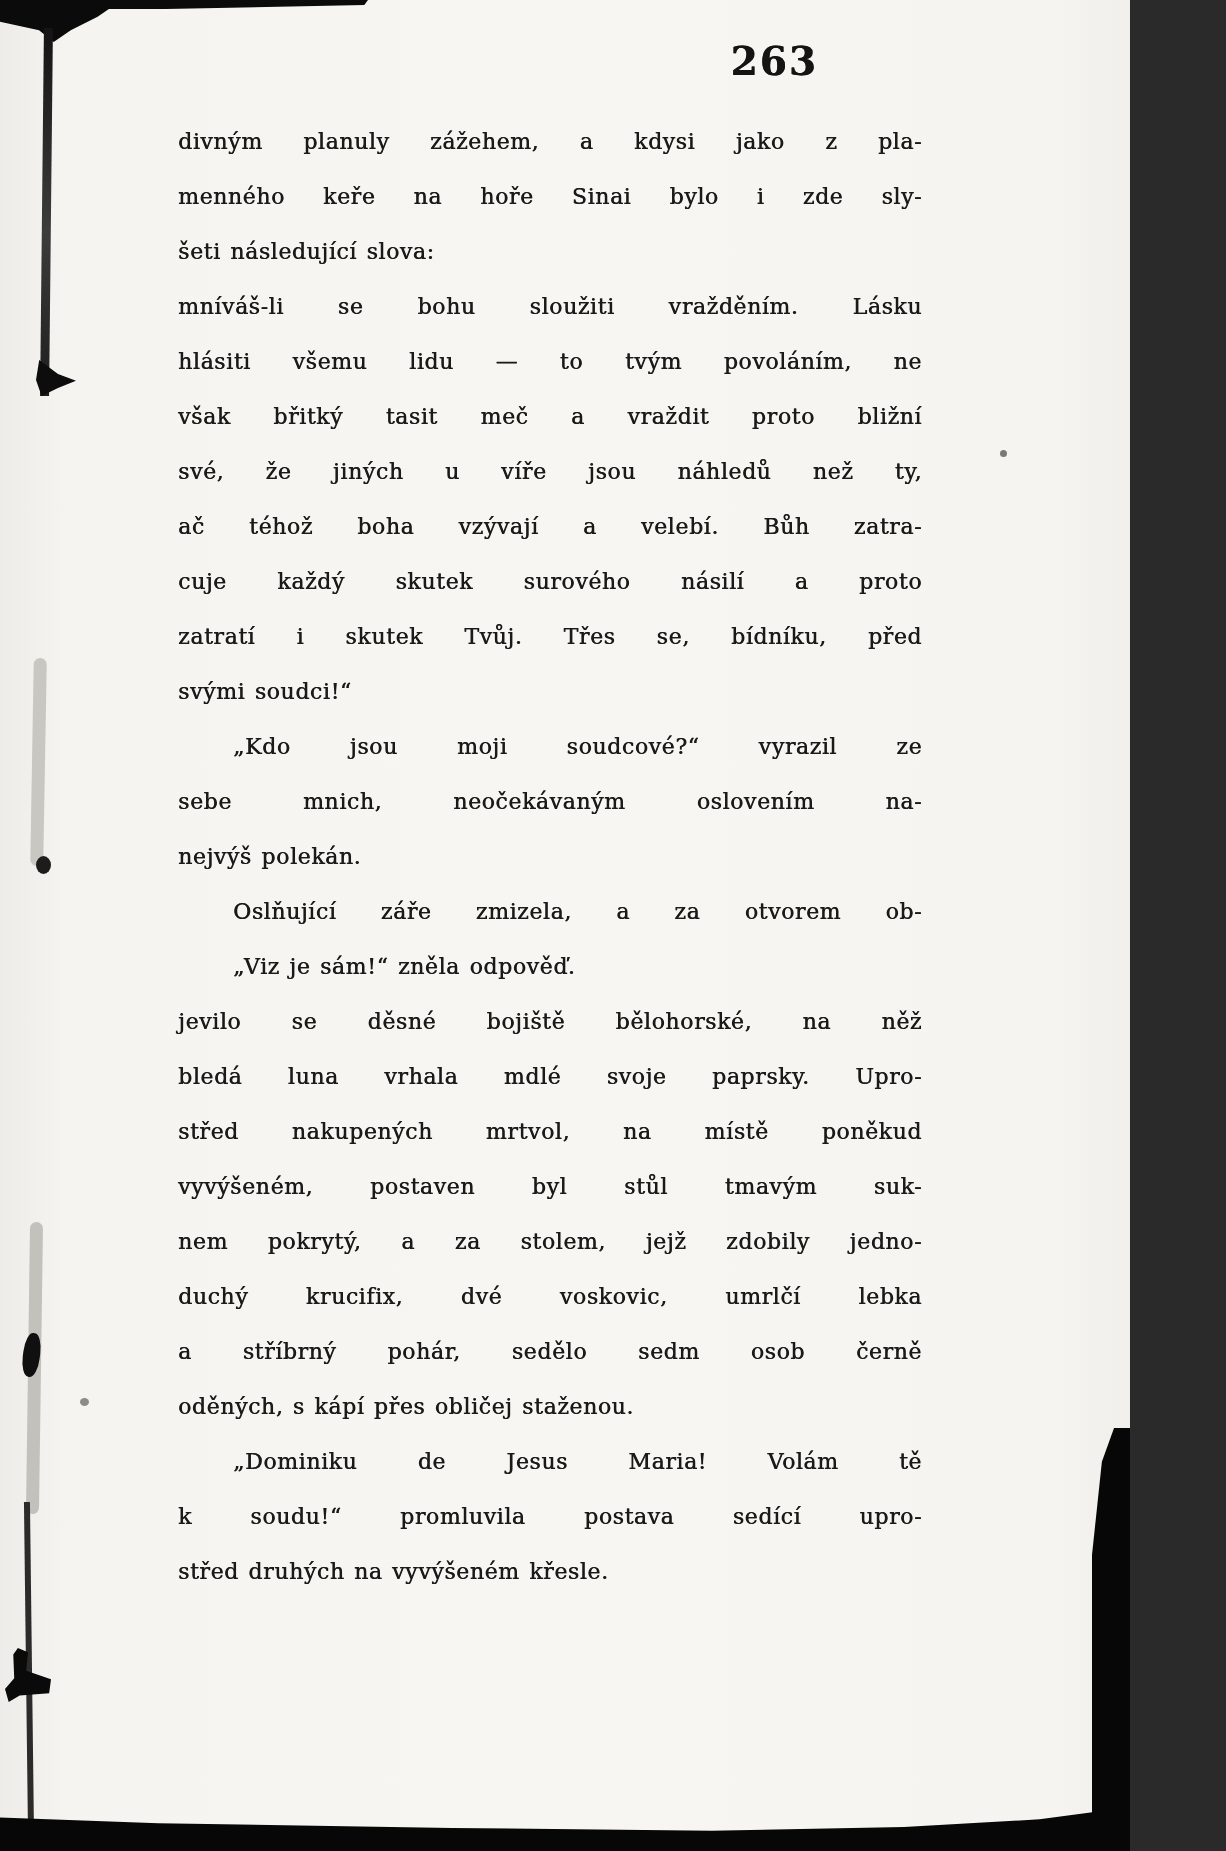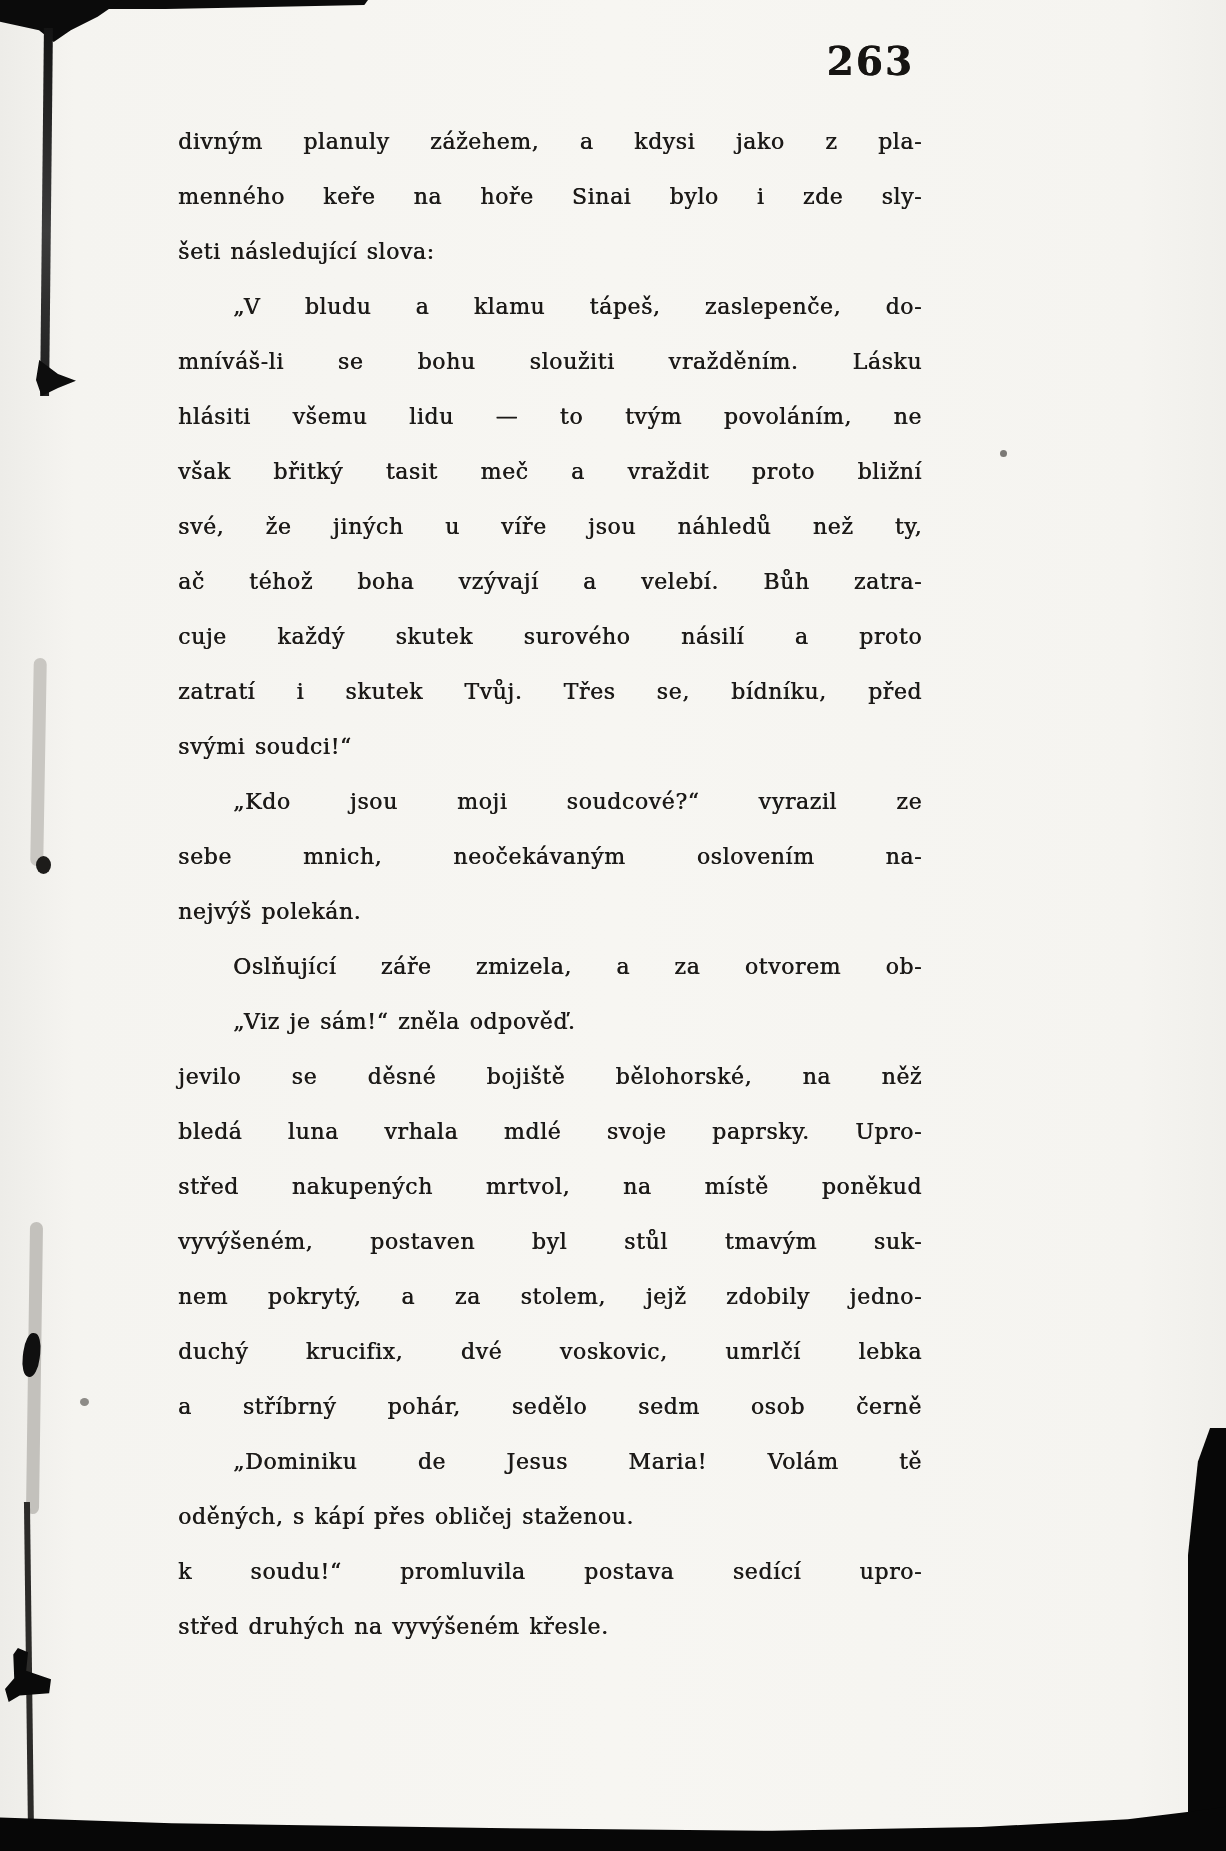--- a/index.html
+++ b/index.html
@@ -1,18 +1,18 @@
 <!DOCTYPE html>
 <html><head>
 <meta charset="utf-8">
 <style>
   html, body { margin: 0; padding: 0; background: #2a2a2a; }
   .scan {
     position: relative;
-    width: 1226px;
+    width: 1130px;
     height: 1851px;
     overflow: hidden;
     background: linear-gradient(90deg, #edecE8 0%, #f5f4f0 6%, #f7f6f2 50%, #f5f4f0 93%, #f0efeb 100%);
     font-family: "DejaVu Serif", "Liberation Serif", serif;
     color: #1c1a18;
   }
 
   
   .artifact { position: absolute; pointer-events: none; }
   .a-top-bar {
@@ -117,40 +117,39 @@
   <div class="artifact a-l-blob"></div>
   <div class="artifact a-right-band"></div>
   <div class="artifact a-bottom-bar"></div>
 
   <div class="page-number">263</div>
 
   <div class="text-block" id="text-block">
       <div class="line">divným planuly zážehem, a kdysi jako z pla-</div>
       <div class="line">menného keře na hoře Sinai bylo i zde sly-</div>
       <div class="line para-end">šeti následující slova:</div>
-      <div class="line indent">„V bludu a klamu tápeš, zaslepenče, do-</div>
       <div class="line">mníváš-li se bohu sloužiti vražděním. Lásku</div>
       <div class="line">hlásiti všemu lidu — to tvým povoláním, ne</div>
       <div class="line">však břitký tasit meč a vraždit proto bližní</div>
       <div class="line">své, že jiných u víře jsou náhledů než ty,</div>
       <div class="line">ač téhož boha vzývají a velebí. Bůh zatra-</div>
       <div class="line">cuje každý skutek surového násilí a proto</div>
       <div class="line">zatratí i skutek Tvůj. Třes se, bídníku, před</div>
       <div class="line para-end">svými soudci!“</div>
       <div class="line indent">„Kdo jsou moji soudcové?“ vyrazil ze</div>
       <div class="line">sebe mnich, neočekávaným oslovením na-</div>
       <div class="line para-end">nejvýš polekán.</div>
       <div class="line indent">Oslňující záře zmizela, a za otvorem ob-</div>
       <div class="line indent para-end">„Viz je sám!“ zněla odpověď.</div>
       <div class="line">jevilo se děsné bojiště bělohorské, na něž</div>
       <div class="line">bledá luna vrhala mdlé svoje paprsky. Upro-</div>
       <div class="line">střed nakupených mrtvol, na místě poněkud</div>
       <div class="line">vyvýšeném, postaven byl stůl tmavým suk-</div>
       <div class="line">nem pokrytý, a za stolem, jejž zdobily jedno-</div>
       <div class="line">duchý krucifix, dvé voskovic, umrlčí lebka</div>
       <div class="line">a stříbrný pohár, sedělo sedm osob černě</div>
+      <div class="line para-end">oděných, s kápí přes obličej staženou.</div>
       <div class="line indent">„Dominiku de Jesus Maria! Volám tě</div>
-      <div class="line para-end">oděných, s kápí přes obličej staženou.</div>
       <div class="line">k soudu!“ promluvila postava sedící upro-</div>
       <div class="line para-end">střed druhých na vyvýšeném křesle.</div>
     </div>
 
 </div>
 
 </body></html>

